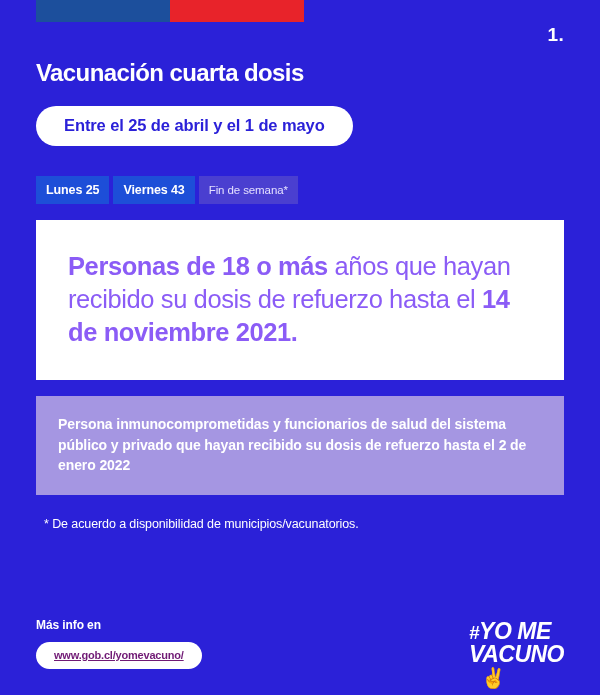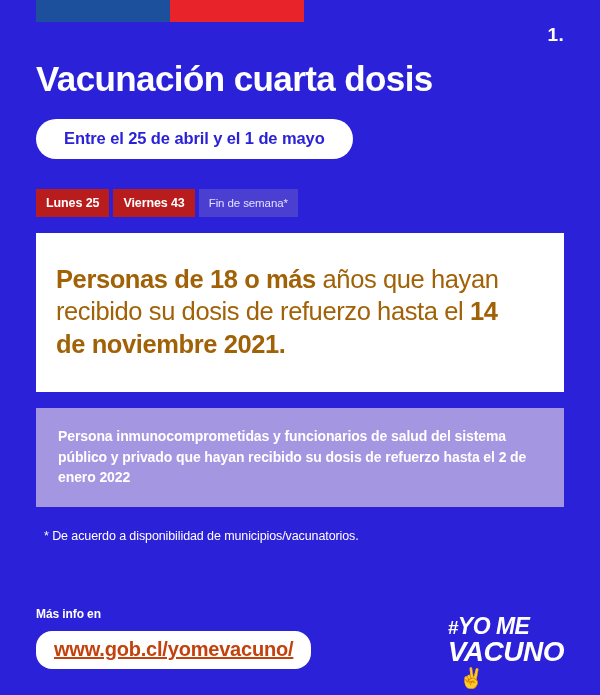--- a/index.html
+++ b/index.html
@@ -36,21 +36,21 @@
     color: #ffffff;
     font-size: 19px;
     font-weight: bold;
     letter-spacing: 0.3px;
   }
 
   
   .title {
     margin: 38px 36px 0 36px;
     color: #ffffff;
-    font-size: 35px;
+    font-size: 24px;
     font-weight: bold;
     letter-spacing: -0.6px;
     line-height: 1.1;
   }
 
   
   .date-pill {
     margin: 20px 0 0 36px;
     display: inline-block;
     background: #ffffff;
@@ -63,42 +63,42 @@
   }
 
   
   .days {
     margin: 30px 36px 0 36px;
     display: flex;
     gap: 4px;
     align-items: stretch;
   }
   .day {
-    background: #b91c1c;
+    background: #1d4ed8;
     color: #ffffff;
     font-size: 12.5px;
     font-weight: bold;
     padding: 7px 10px 7px 10px;
     white-space: nowrap;
     letter-spacing: -0.1px;
   }
   .day.weekend {
     background: #4a3fd0;
     font-weight: normal;
     font-size: 11.5px;
     padding-top: 8px;
     color: #e4e0ff;
   }
 
   
   .card {
     margin: 16px 36px 0 36px;
     background: #ffffff;
-    color: #a16207;
-    padding: 30px 32px 32px 20px;
+    color: #8b5cf6;
+    padding: 30px 32px 32px 32px;
     font-size: 25.5px;
     line-height: 1.28;
     letter-spacing: -0.4px;
   }
   .card b { font-weight: bold; }
   .card .light { font-weight: normal; }
 
   
   .note {
     margin: 16px 36px 0 36px;
@@ -136,45 +136,45 @@
   }
   .more-info .label {
     font-size: 12px;
     font-weight: bold;
     margin-bottom: 10px;
     letter-spacing: -0.1px;
   }
   .url-pill {
     display: inline-block;
     background: #ffffff;
-    color: #c2410c;
+    color: #701a75;
     border-radius: 16px;
     padding: 7px 18px 8px 18px;
-    font-size: 20px;
+    font-size: 11px;
     font-weight: bold;
     letter-spacing: -0.2px;
   }
 
   
   .logo {
     color: #ffffff;
     text-align: left;
     line-height: 0.92;
     position: relative;
     padding-bottom: 4px;
   }
   .logo .l1 {
     font-size: 23px;
     font-weight: bold;
     letter-spacing: -0.5px;
     font-style: italic;
   }
   .logo .l1 .hash { font-size: 19px; }
   .logo .l2 {
-    font-size: 28px;
+    font-size: 23px;
     font-weight: bold;
     letter-spacing: -0.5px;
     font-style: italic;
     margin-top: 2px;
   }
   .logo .hand {
     position: absolute;
     left: 12px;
     bottom: -19px;
     font-size: 20px;

